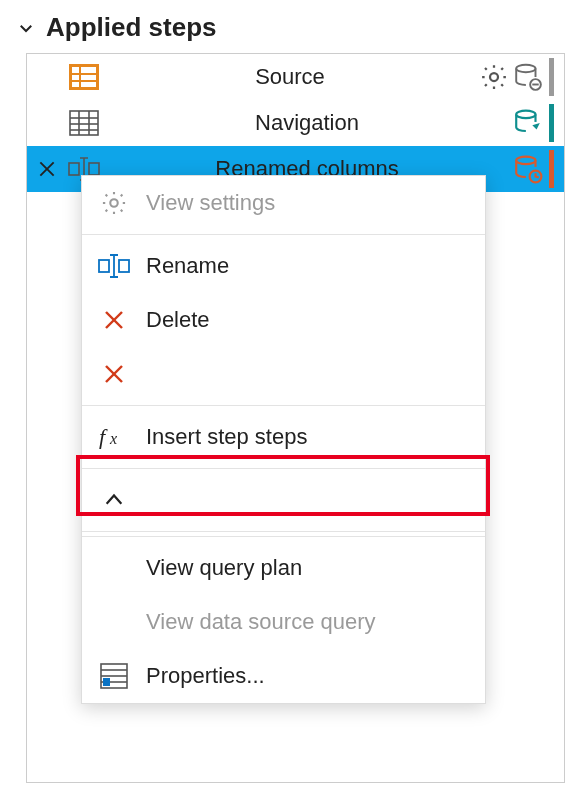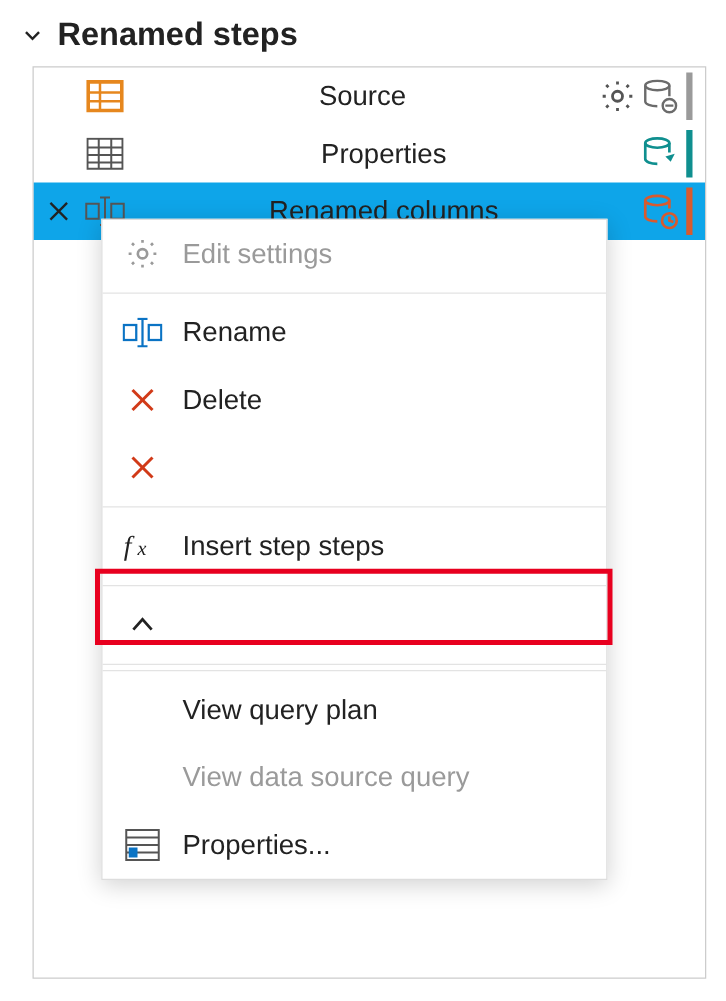--- a/index.html
+++ b/index.html
@@ -75,21 +75,21 @@
 </head>
 <body>
 
 <div class="panel">
   <div class="header">
     <span class="chev">
       <svg width="18" height="18" viewBox="0 0 24 24">
           <polyline points="5,9 12,16 19,9" fill="none" stroke="#222" stroke-width="2.6"></polyline>
         </svg>
     </span>
-    <h1>Renamed steps</h1>
+    <h1>Applied steps</h1>
   </div>
 
   <div class="steps-box">
 
     <div class="step-row">
       <span class="del"></span>
       <span class="icon">
         <svg width="30" height="26" viewBox="0 0 30 26">
           <rect x="0" y="0" width="30" height="26" fill="#e6871e"></rect>
           <rect x="3" y="3" width="7" height="6" fill="#fff"></rect>
@@ -126,21 +126,21 @@
       <span class="icon">
         <svg width="30" height="26" viewBox="0 0 30 26" fill="none" stroke="#555" stroke-width="1.6">
           <rect x="1" y="1" width="28" height="24"></rect>
           <line x1="1" y1="8" x2="29" y2="8"></line>
           <line x1="10" y1="1" x2="10" y2="25"></line>
           <line x1="20" y1="1" x2="20" y2="25"></line>
           <line x1="1" y1="14" x2="29" y2="14"></line>
           <line x1="1" y1="20" x2="29" y2="20"></line>
         </svg>
       </span>
-      <span class="label">Properties</span>
+      <span class="label">Navigation</span>
       <span class="right">
         <span>
           <svg width="30" height="30" viewBox="0 0 28 28" fill="none" stroke="#0f8f8f" stroke-width="2">
             <ellipse cx="12" cy="6" rx="9" ry="3.5"></ellipse>
             <path d="M3 6v12c0 2 4 3.5 9 3.5"></path>
             <path d="M21 6v7"></path>
             <polyline points="18,16 22,20 25,14" fill="#0f8f8f" stroke="none"></polyline>
           </svg>
         </span>
         <span class="tick teal"></span>
@@ -181,21 +181,21 @@
 </div>
 
 <div class="ctx">
   <div class="mi disabled">
     <span class="mi-icon">
       <svg width="28" height="28" viewBox="0 0 24 24" fill="none" stroke="#9a9a9a" stroke-width="1.8">
         <circle cx="12" cy="12" r="3.2"></circle>
         <path d="M12 2.5v2M12 19.5v2M4.8 4.8l1.4 1.4M17.8 17.8l1.4 1.4M2.5 12h2M19.5 12h2M4.8 19.2l1.4-1.4M17.8 6.2l1.4-1.4"></path>
       </svg>
     </span>
-    <span>Edit settings</span>
+    <span>View settings</span>
   </div>
   <div class="sep"></div>
   <div class="mi">
     <span class="mi-icon">
       <svg width="32" height="24" viewBox="0 0 32 24" fill="none" stroke="#0a73c4" stroke-width="1.8">
         <rect x="1" y="6" width="10" height="12"></rect>
         <rect x="21" y="6" width="10" height="12"></rect>
         <line x1="16" y1="1" x2="16" y2="23"></line>
         <path d="M12 1h8M12 23h8"></path>
       </svg>

